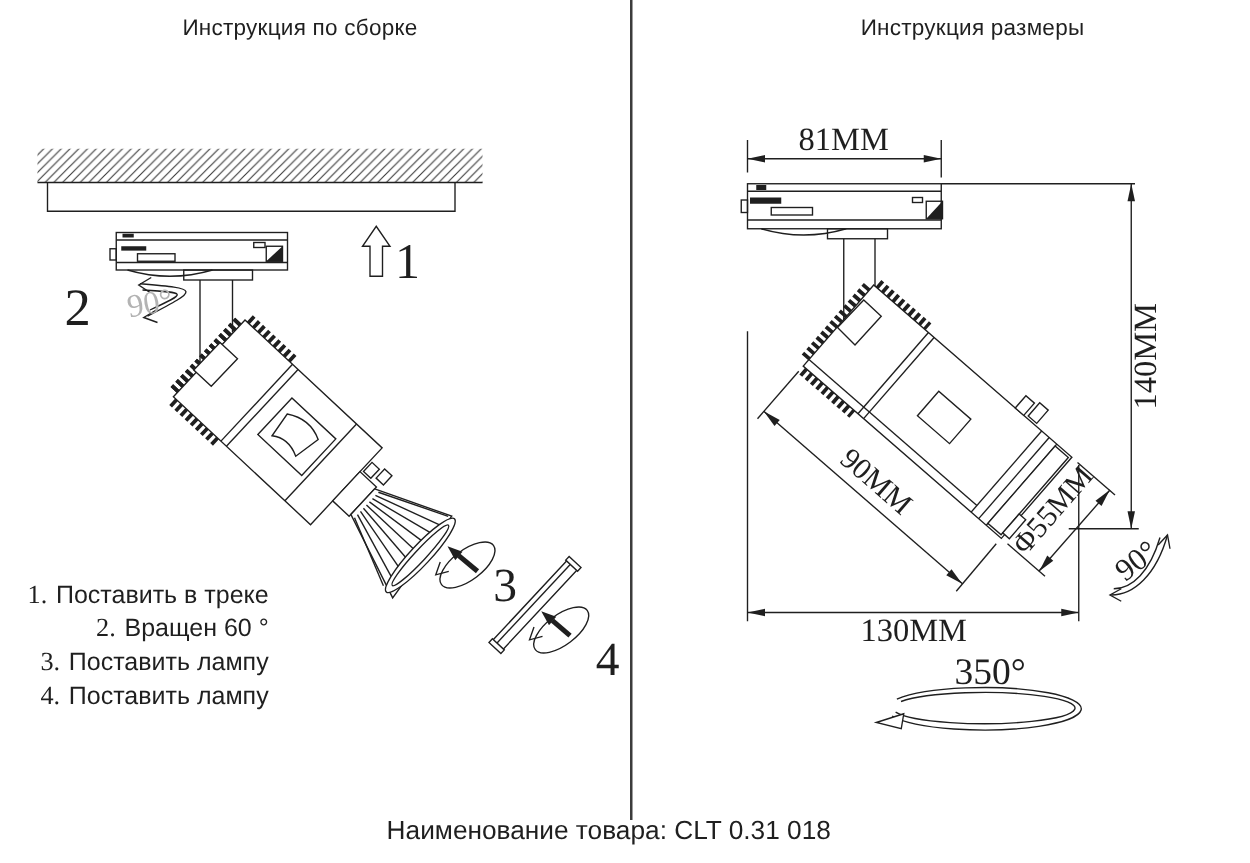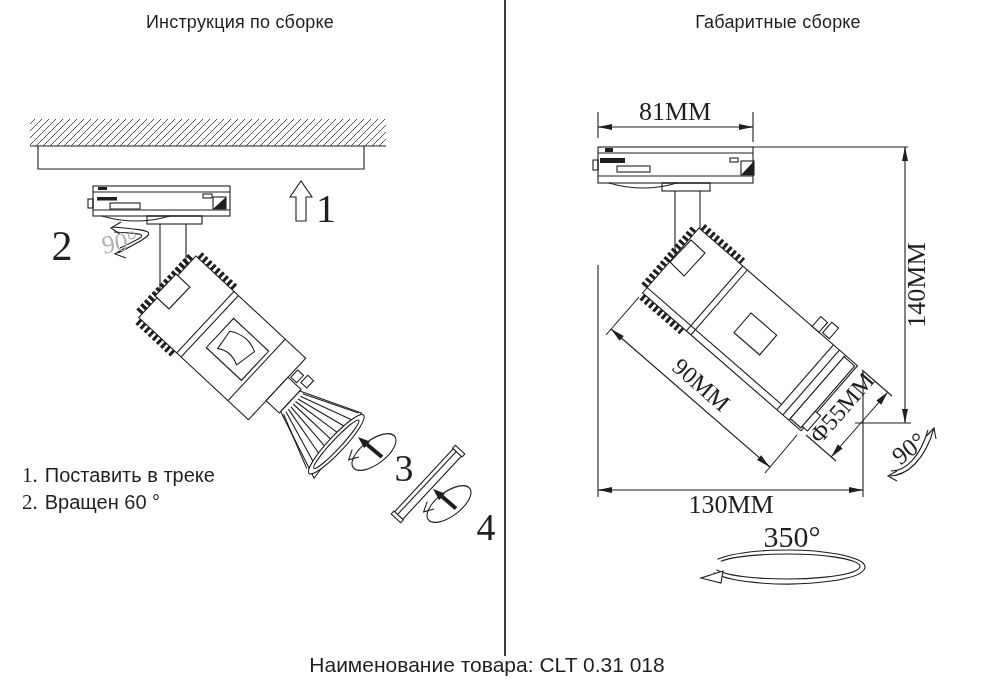--- a/index.html
+++ b/index.html
@@ -4,42 +4,42 @@
 <style>
   html,body{margin:0;padding:0;background:#ffffff;}
   .canvas{position:relative;width:1000px;height:690px;background:#fff;overflow:hidden;
           font-family:"Liberation Sans","DejaVu Sans",sans-serif;color:#1f1f1f;}
   .panel-title{position:absolute;top:12px;transform:translateX(-50%);
                font-size:18px;letter-spacing:.2px;white-space:nowrap;}
   #left-title{left:240px;}
   #right-title{left:778px;}
   .divider{position:absolute;left:504px;top:0;width:2px;height:656px;background:#3c3c3c;}
   .steps{position:absolute;left:22px;top:462px;}
-  .step-row{height:27px;line-height:27px;white-space:nowrap;font-size:20px;}
+  .step-row{height:27px;line-height:27px;white-space:nowrap;font-size:20px;text-align:right;}
   .step-num{font-family:"Liberation Serif","DejaVu Serif",serif;font-size:21px;margin-right:7px;}
   .footer{position:absolute;left:487px;top:653px;transform:translateX(-50%);
           font-size:21px;white-space:nowrap;}
   svg{position:absolute;top:0;}
   #art-left{left:0;}
   #art-right{left:505px;}
   .ln{stroke:#1f1f1f;fill:none;stroke-width:1.1;}
   .fw{stroke:#1f1f1f;fill:#ffffff;stroke-width:1.1;}
   .fb{fill:#1f1f1f;stroke:none;}
   .teeth{stroke:#1f1f1f;stroke-width:7;stroke-dasharray:3 2.6;fill:none;}
   .dimtxt{font-family:"Liberation Serif","DejaVu Serif",serif;fill:#1f1f1f;stroke:none;}
   .marker{font-family:"Liberation Serif","DejaVu Serif",serif;fill:#1f1f1f;stroke:none;}
   .graytxt{font-family:"Liberation Serif","DejaVu Serif",serif;fill:#b3b3b3;stroke:none;}
 </style>
 </head>
 <body>
 
 <div class="canvas">
 
   <div class="panel-title" id="left-title">Инструкция по сборке</div>
-  <div class="panel-title" id="right-title">Габаритные сборке</div>
+  <div class="panel-title" id="right-title">Инструкция размеры</div>
   <div class="divider"></div>
 
   <svg id="art-left" width="505" height="656" viewBox="0 0 505 656">
     <defs>
       <pattern id="hatch" width="7" height="7" patternUnits="userSpaceOnUse">
         <path d="M0 7 L7 0 M-1 1 L1 -1 M6 8 L8 6" stroke="#3a3a3a" stroke-width="0.9" fill="none"></path>
       </pattern>
     </defs>
 
     <g>
@@ -247,16 +247,22 @@
     </g>
   </svg>
 
   <div class="steps">
     <div class="step-row">
       <span class="step-num">1.</span><span>Поставить в треке</span>
     </div>
     <div class="step-row">
       <span class="step-num">2.</span><span>Вращен 60 °</span>
     </div>
+    <div class="step-row">
+      <span class="step-num">3.</span><span>Поставить лампу</span>
+    </div>
+    <div class="step-row">
+      <span class="step-num">4.</span><span>Поставить лампу</span>
+    </div>
   </div>
 
   <div class="footer">Наименование товара: CLT 0.31 018</div>
 </div>
 
 </body></html>

